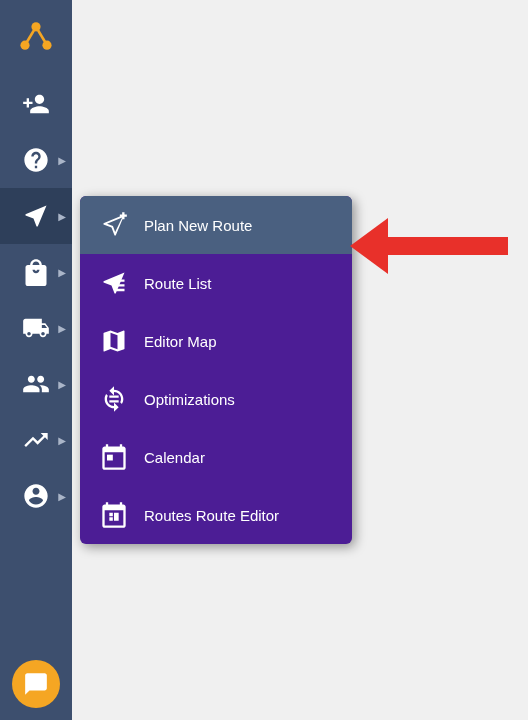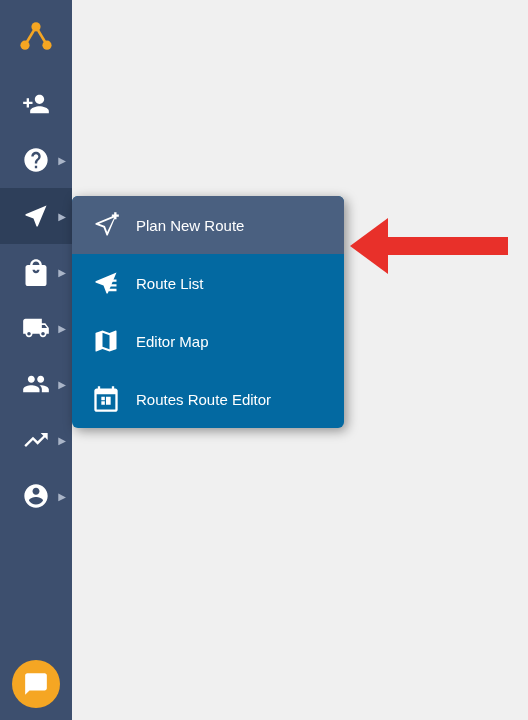--- a/index.html
+++ b/index.html
@@ -84,24 +84,24 @@
       border-radius: 50%;
       display: flex;
       align-items: center;
       justify-content: center;
       cursor: pointer;
     }
 
     
     .dropdown-menu {
       position: absolute;
-      left: 72px;
+      left: 80px;
       top: 196px;
       width: 272px;
-      background: #0369a1;
+      background: #4c1d95;
       border-radius: 6px;
       box-shadow: 3px 3px 12px rgba(0,0,0,0.4);
       z-index: 20;
       overflow: hidden;
     }
 
     .dropdown-item {
       display: flex;
       align-items: center;
       padding: 13px 18px;
@@ -265,21 +265,39 @@
 
   <div class="dropdown-item">
     <div class="dropdown-item-icon">
       <svg viewBox="0 0 24 24" xmlns="http://www.w3.org/2000/svg">
         <path d="M20.5 3l-.16.03L15 5.1 9 3 3.36 4.9c-.21.07-.36.25-.36.48V20.5c0 .28.22.5.5.5l.16-.03L9 18.9l6 2.1 5.64-1.9c.21-.07.36-.25.36-.48V3.5c0-.28-.22-.5-.5-.5zM15 19l-6-2.11V5l6 2.11V19z"></path>
       </svg>
     </div>
     <span>Editor Map</span>
   </div>
 
-
+  <div class="dropdown-item">
+    <div class="dropdown-item-icon">
+      <svg viewBox="0 0 24 24" xmlns="http://www.w3.org/2000/svg">
+        <path d="M12 4V1L8 5l4 4V6c3.31 0 6 2.69 6 6 0 1.01-.25 1.97-.7 2.8l1.46 1.46C19.54 15.03 20 13.57 20 12c0-4.42-3.58-8-8-8zm0 14c-3.31 0-6-2.69-6-6 0-1.01.25-1.97.7-2.8L5.24 7.74C4.46 8.97 4 10.43 4 12c0 4.42 3.58 8 8 8v3l4-4-4-4v3z"></path>
+        <path d="M8 13h8v2H8zm0-4h8v2H8z"></path>
+      </svg>
+    </div>
+    <span>Optimizations</span>
+  </div>
+
+  <div class="dropdown-item">
+    <div class="dropdown-item-icon">
+      <svg viewBox="0 0 24 24" xmlns="http://www.w3.org/2000/svg">
+        <path d="M20 3h-1V1h-2v2H7V1H5v2H4c-1.1 0-2 .9-2 2v16c0 1.1.9 2 2 2h16c1.1 0 2-.9 2-2V5c0-1.1-.9-2-2-2zm0 18H4V8h16v13z"></path>
+        <path d="M6 10h5v5H6z"></path>
+      </svg>
+    </div>
+    <span>Calendar</span>
+  </div>
 
   <div class="dropdown-item">
     <div class="dropdown-item-icon">
       <svg viewBox="0 0 24 24" xmlns="http://www.w3.org/2000/svg">
         <path d="M20 3h-1V1h-2v2H7V1H5v2H4c-1.1 0-2 .9-2 2v16c0 1.1.9 2 2 2h16c1.1 0 2-.9 2-2V5c0-1.1-.9-2-2-2zm0 18H4V8h16v13z"></path>
         <path d="M8 10h3v3H8zm0 4h3v3H8zm4-4h4v7h-4z"></path>
       </svg>
     </div>
     <span>Routes Route Editor</span>
   </div>

